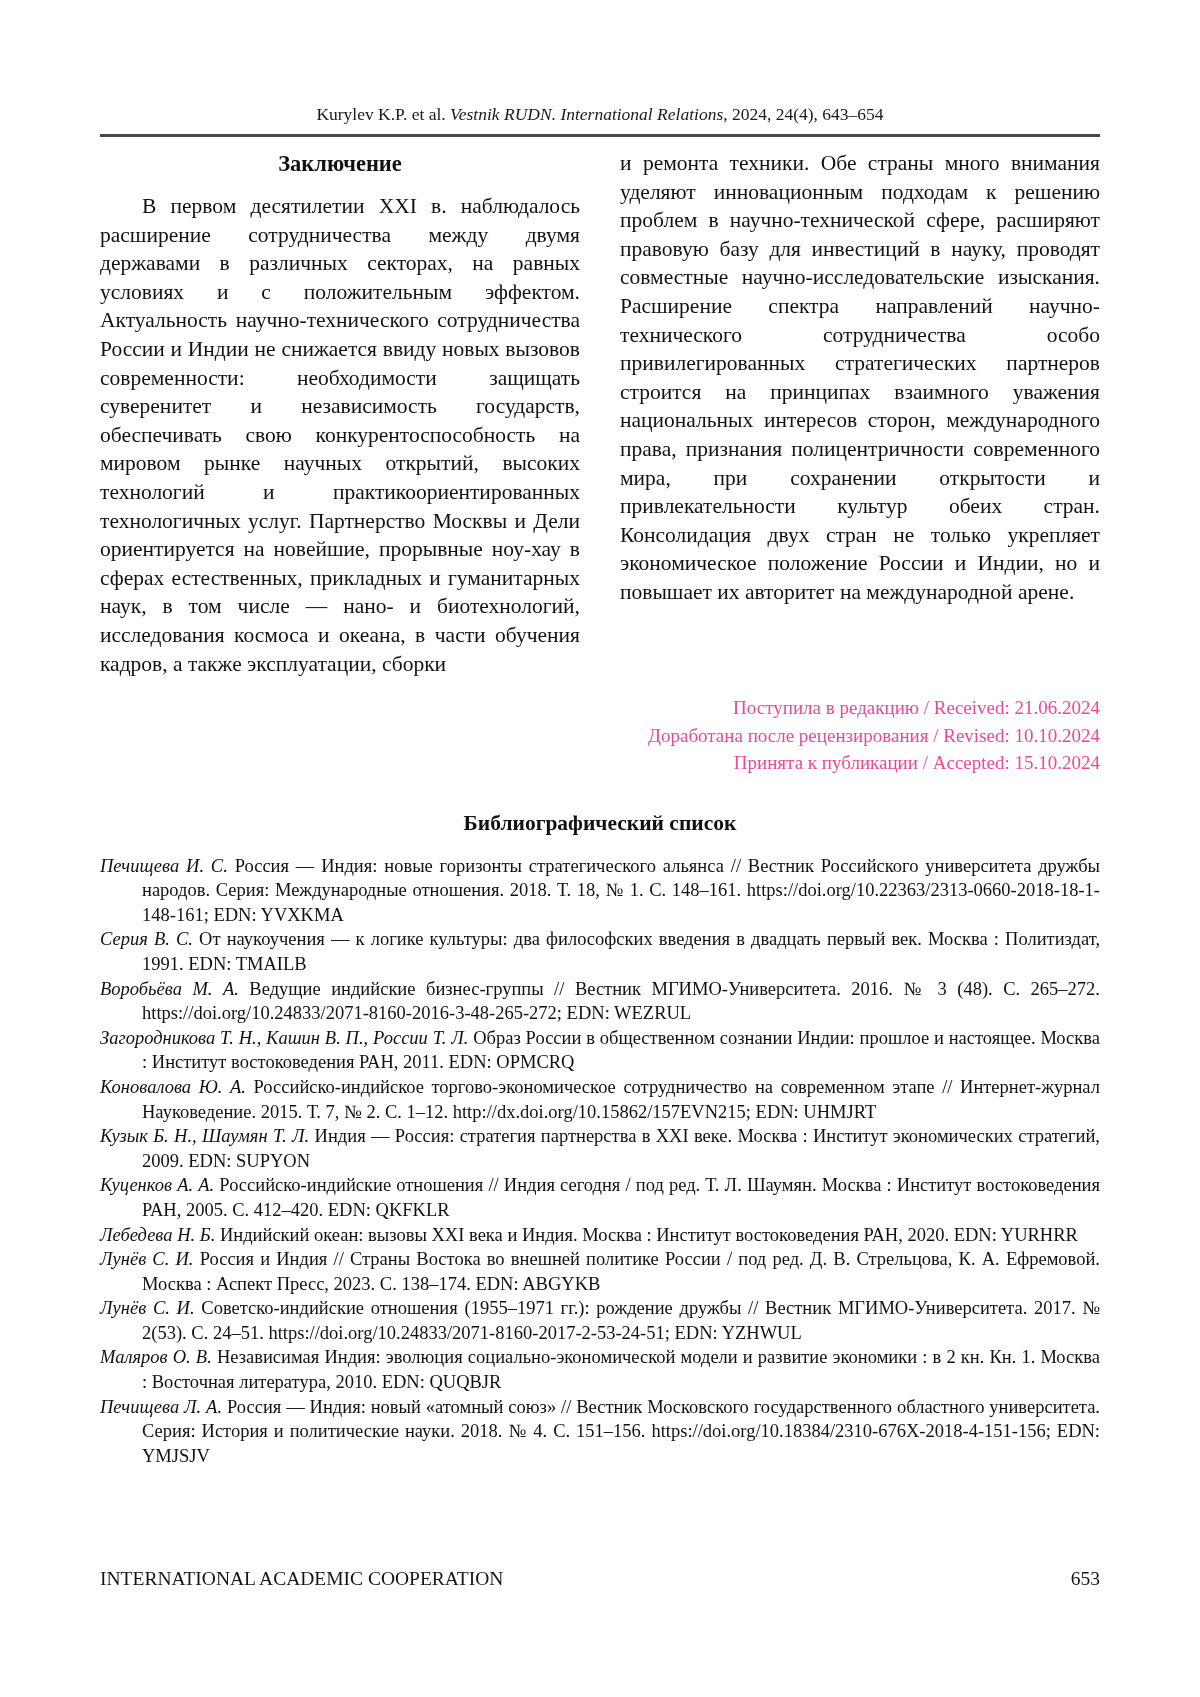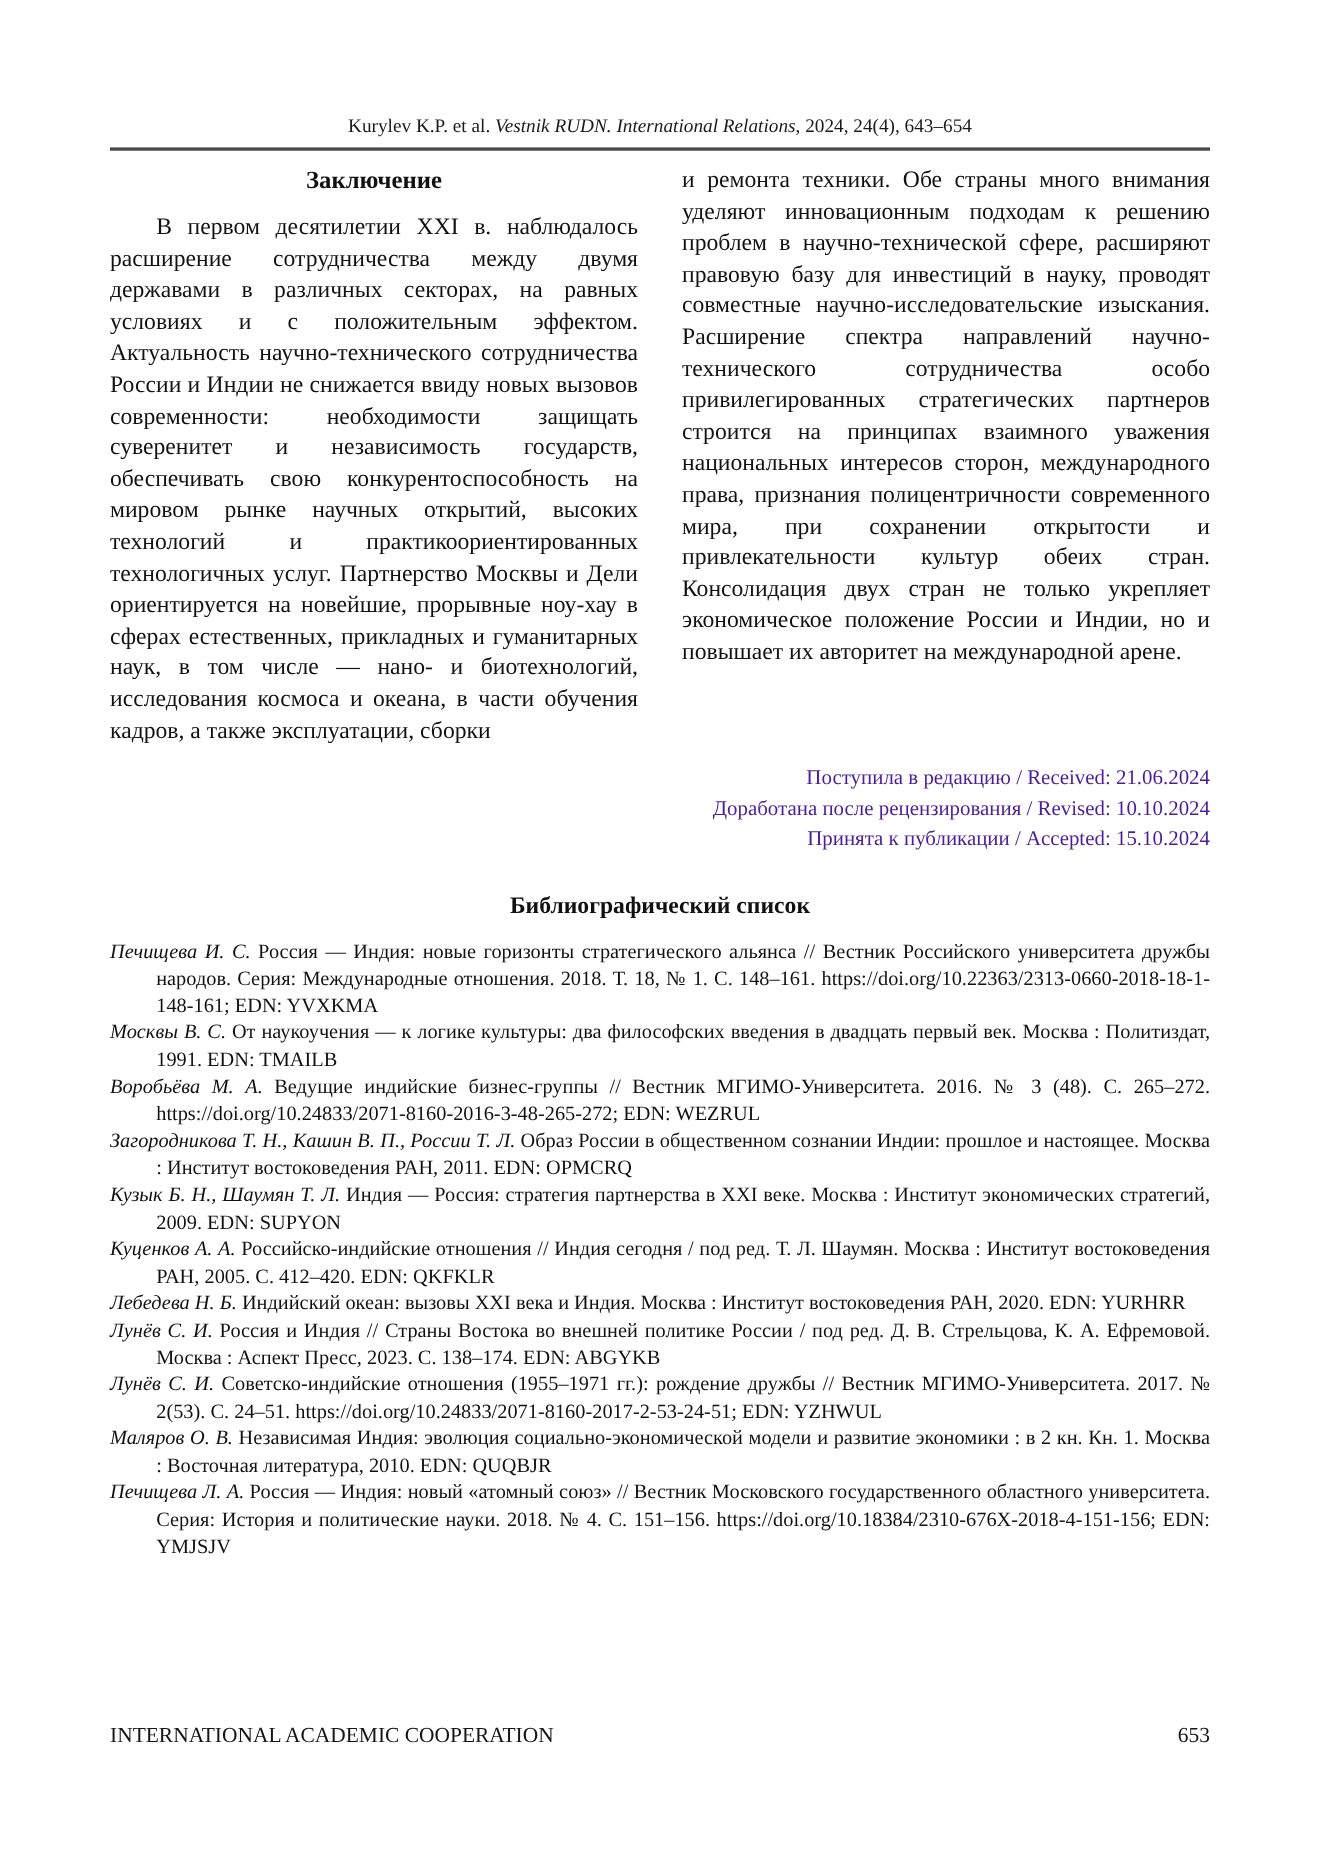--- a/index.html
+++ b/index.html
@@ -49,21 +49,21 @@
     line-height: 28.6px;
     text-align: justify;
     margin: 0;
   }
   .indent { text-indent: 42px; }
   .dates {
     margin-top: 16px;
     text-align: right;
     font-size: 19px;
     line-height: 27.5px;
-    color: #4c1d95;
+    color: #ec4899;
   }
   .bib-heading {
     text-align: center;
     font-size: 21.5px;
     font-weight: bold;
     margin: 34px 0 18px 0;
   }
   .references { margin: 0; }
   .ref {
     font-size: 18.5px;
@@ -107,23 +107,24 @@
   <div class="dates">
     <div>Поступила в редакцию / Received: 21.06.2024</div>
     <div>Доработана после рецензирования / Revised: 10.10.2024</div>
     <div>Принята к публикации / Accepted: 15.10.2024</div>
   </div>
 
   <div class="bib-heading">Библиографический список</div>
 
   <div class="references">
     <p class="ref"><span class="italic">Печищева И. С.</span><span> Россия — Индия: новые горизонты стратегического альянса // Вестник Российского университета дружбы народов. Серия: Международные отношения. 2018. Т. 18, № 1. С. 148–161. https://doi.org/10.22363/2313-0660-2018-18-1-148-161; EDN: YVXKMA</span></p>
-    <p class="ref"><span class="italic">Москвы В. С.</span><span> От наукоучения — к логике культуры: два философских введения в двадцать первый век. Москва : Политиздат, 1991. EDN: TMAILB</span></p>
+    <p class="ref"><span class="italic">Серия В. С.</span><span> От наукоучения — к логике культуры: два философских введения в двадцать первый век. Москва : Политиздат, 1991. EDN: TMAILB</span></p>
     <p class="ref"><span class="italic">Воробьёва М. А.</span><span> Ведущие индийские бизнес-группы // Вестник МГИМО-Университета. 2016. № 3 (48). С. 265–272. https://doi.org/10.24833/2071-8160-2016-3-48-265-272; EDN: WEZRUL</span></p>
     <p class="ref"><span class="italic">Загородникова Т. Н., Кашин В. П., России Т. Л.</span><span> Образ России в общественном сознании Индии: прошлое и настоящее. Москва : Институт востоковедения РАН, 2011. EDN: OPMCRQ</span></p>
+    <p class="ref"><span class="italic">Коновалова Ю. А.</span><span> Российско-индийское торгово-экономическое сотрудничество на современном этапе // Интернет-журнал Науковедение. 2015. Т. 7, № 2. С. 1–12. http://dx.doi.org/10.15862/157EVN215; EDN: UHMJRT</span></p>
     <p class="ref"><span class="italic">Кузык Б. Н., Шаумян Т. Л.</span><span> Индия — Россия: стратегия партнерства в XXI веке. Москва : Институт экономических стратегий, 2009. EDN: SUPYON</span></p>
     <p class="ref"><span class="italic">Куценков А. А.</span><span> Российско-индийские отношения // Индия сегодня / под ред. Т. Л. Шаумян. Москва : Институт востоковедения РАН, 2005. С. 412–420. EDN: QKFKLR</span></p>
     <p class="ref"><span class="italic">Лебедева Н. Б.</span><span> Индийский океан: вызовы XXI века и Индия. Москва : Институт востоковедения РАН, 2020. EDN: YURHRR</span></p>
     <p class="ref"><span class="italic">Лунёв С. И.</span><span> Россия и Индия // Страны Востока во внешней политике России / под ред. Д. В. Стрельцова, К. А. Ефремовой. Москва : Аспект Пресс, 2023. С. 138–174. EDN: ABGYKB</span></p>
     <p class="ref"><span class="italic">Лунёв С. И.</span><span> Советско-индийские отношения (1955–1971 гг.): рождение дружбы // Вестник МГИМО-Университета. 2017. № 2(53). С. 24–51. https://doi.org/10.24833/2071-8160-2017-2-53-24-51; EDN: YZHWUL</span></p>
     <p class="ref"><span class="italic">Маляров О. В.</span><span> Независимая Индия: эволюция социально-экономической модели и развитие экономики : в 2 кн. Кн. 1. Москва : Восточная литература, 2010. EDN: QUQBJR</span></p>
     <p class="ref"><span class="italic">Печищева Л. А.</span><span> Россия — Индия: новый «атомный союз» // Вестник Московского государственного областного университета. Серия: История и политические науки. 2018. № 4. С. 151–156. https://doi.org/10.18384/2310-676X-2018-4-151-156; EDN: YMJSJV</span></p>
   </div>
 
   <div class="footer">

